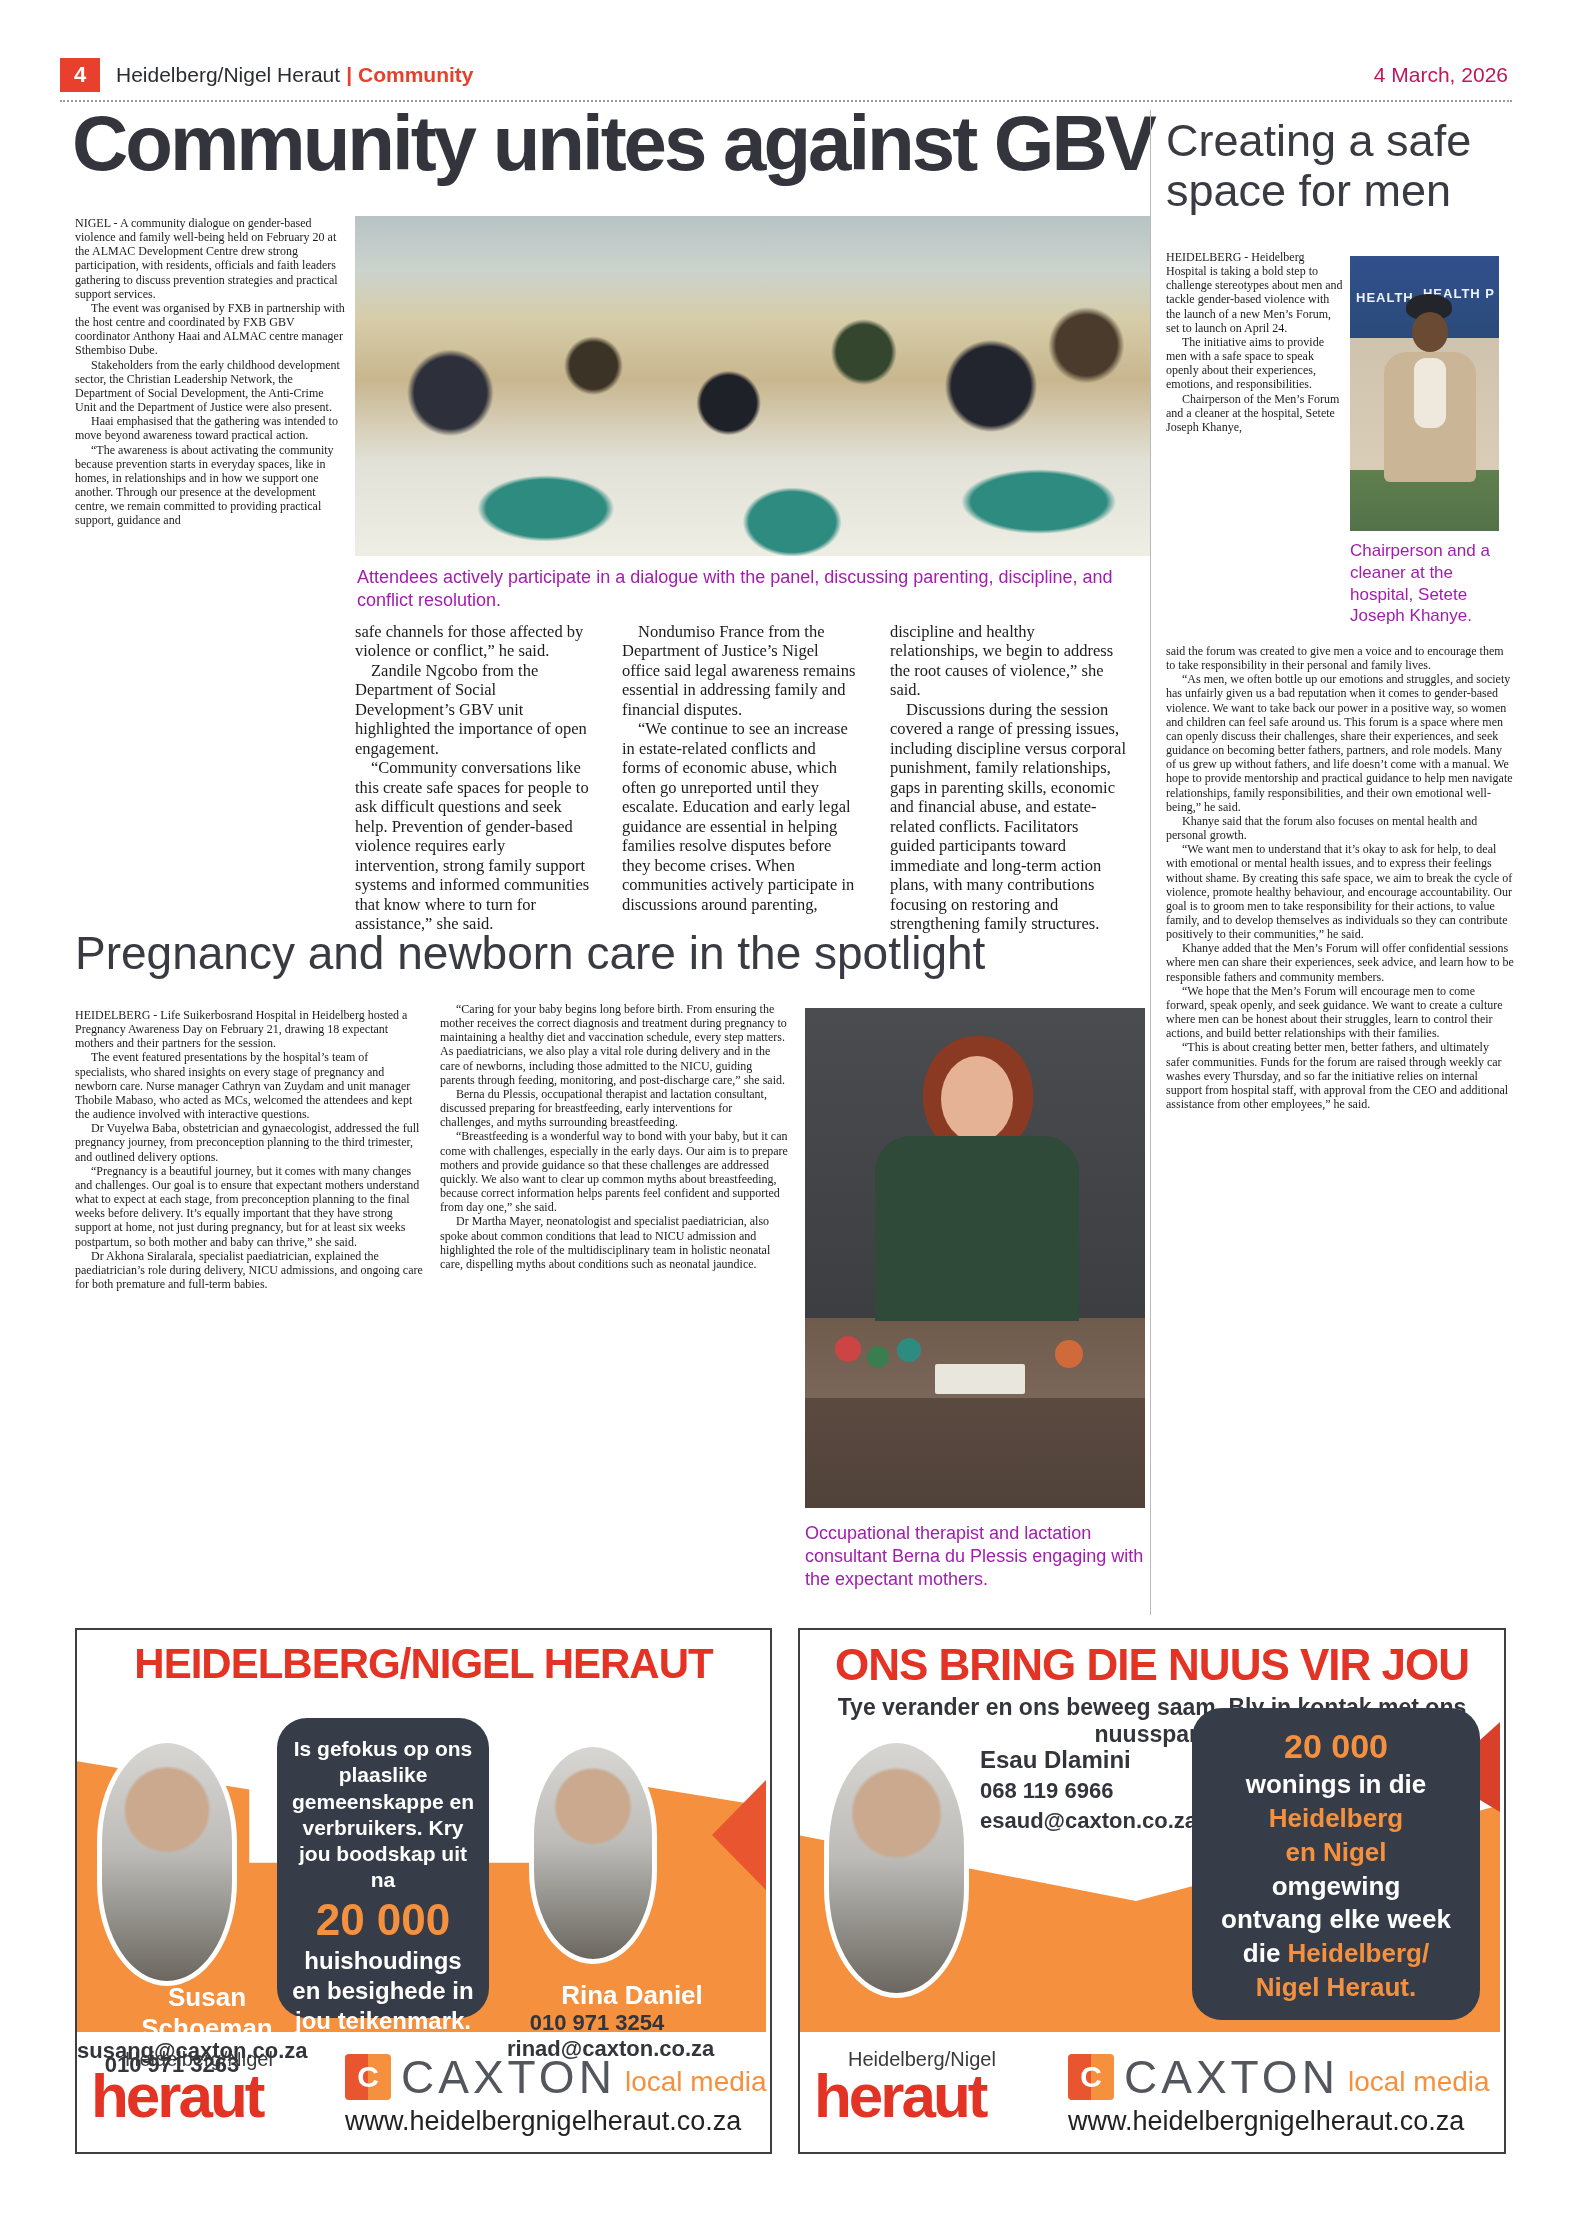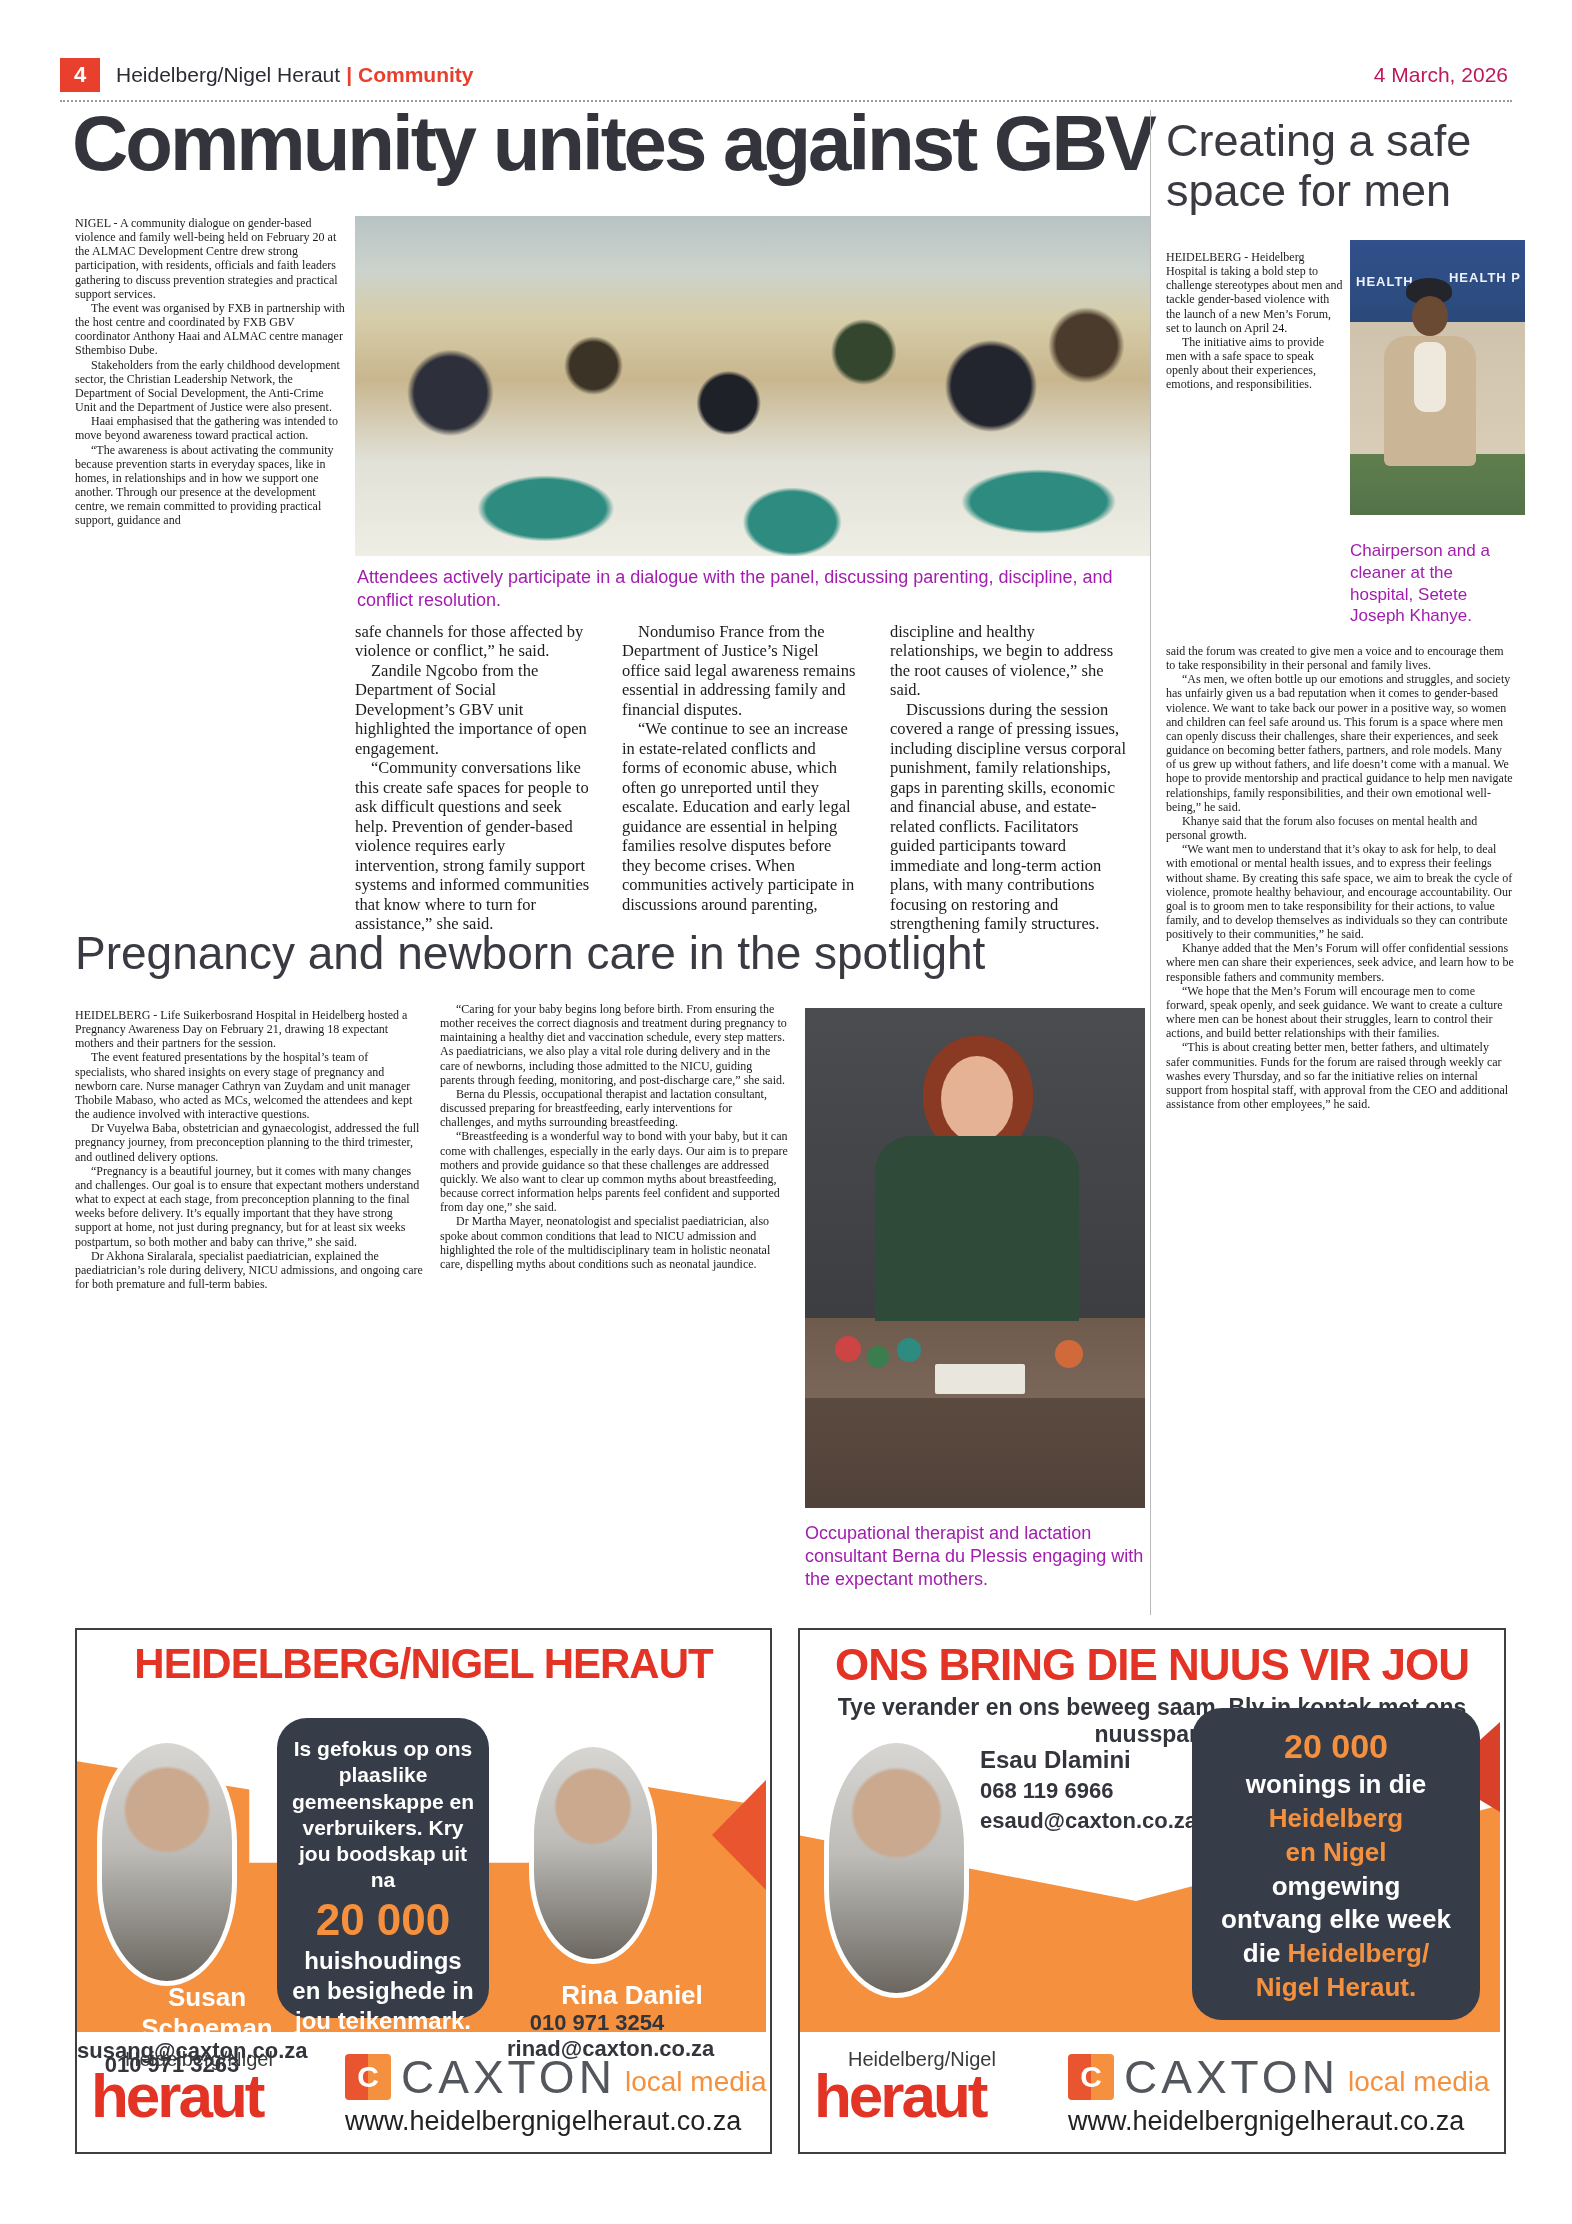--- a/index.html
+++ b/index.html
@@ -114,23 +114,24 @@
     </div>
   <div class="abs body-col fs16" style="left:890px;top:622px;width:236px;">
       <p>discipline and healthy relationships, we begin to address the root causes of violence,” she said.</p>
       <p>Discussions during the session covered a range of pressing issues, including discipline versus corporal punishment, family relationships, gaps in parenting skills, economic and financial abuse, and estate-related conflicts. Facilitators guided participants toward immediate and long-term action plans, with many contributions focusing on restoring and strengthening family structures.</p>
     </div>
 
   <div class="abs subhead" style="left:1166px;top:116px;width:345px;font-size:45px;">Creating a safe space for men</div>
   <div class="abs body-col fs17" style="left:1166px;top:250px;width:178px;">
       <p>HEIDELBERG - Heidelberg Hospital is taking a bold step to challenge stereotypes about men and tackle gender-based violence with the launch of a new Men’s Forum, set to launch on April 24.</p>
       <p>The initiative aims to provide men with a safe space to speak openly about their experiences, emotions, and responsibilities.</p>
-    </div>
-
-  <div class="abs photo ph2" style="left:1350px;top:240px;width:175px;height:275px;">
+      <p>Chairperson of the Men’s Forum and a cleaner at the hospital, Setete Joseph Khanye,</p>
+    </div>
+
+  <div class="abs photo ph2" style="left:1350px;top:256px;width:149px;height:275px;">
     <span class="health" style="left:6px;top:34px;">HEALTH</span>
     <span class="health" style="right:4px;top:30px;">HEALTH P</span>
     <span class="fig-cap" style="left:56px;top:38px;width:46px;height:26px;"></span>
     <span class="fig-head" style="left:62px;top:56px;width:36px;height:40px;"></span>
     <span class="fig-body" style="left:34px;top:96px;width:92px;height:130px;"></span>
     <span class="fig-shirt" style="left:64px;top:102px;width:32px;height:70px;"></span>
   </div>
   <div class="abs caption" style="left:1350px;top:540px;width:160px;font-size:17px;">Chairperson and a cleaner at the hospital, Setete Joseph Khanye.</div>
 
   <div class="abs body-col fs17" style="left:1166px;top:644px;width:348px;">

